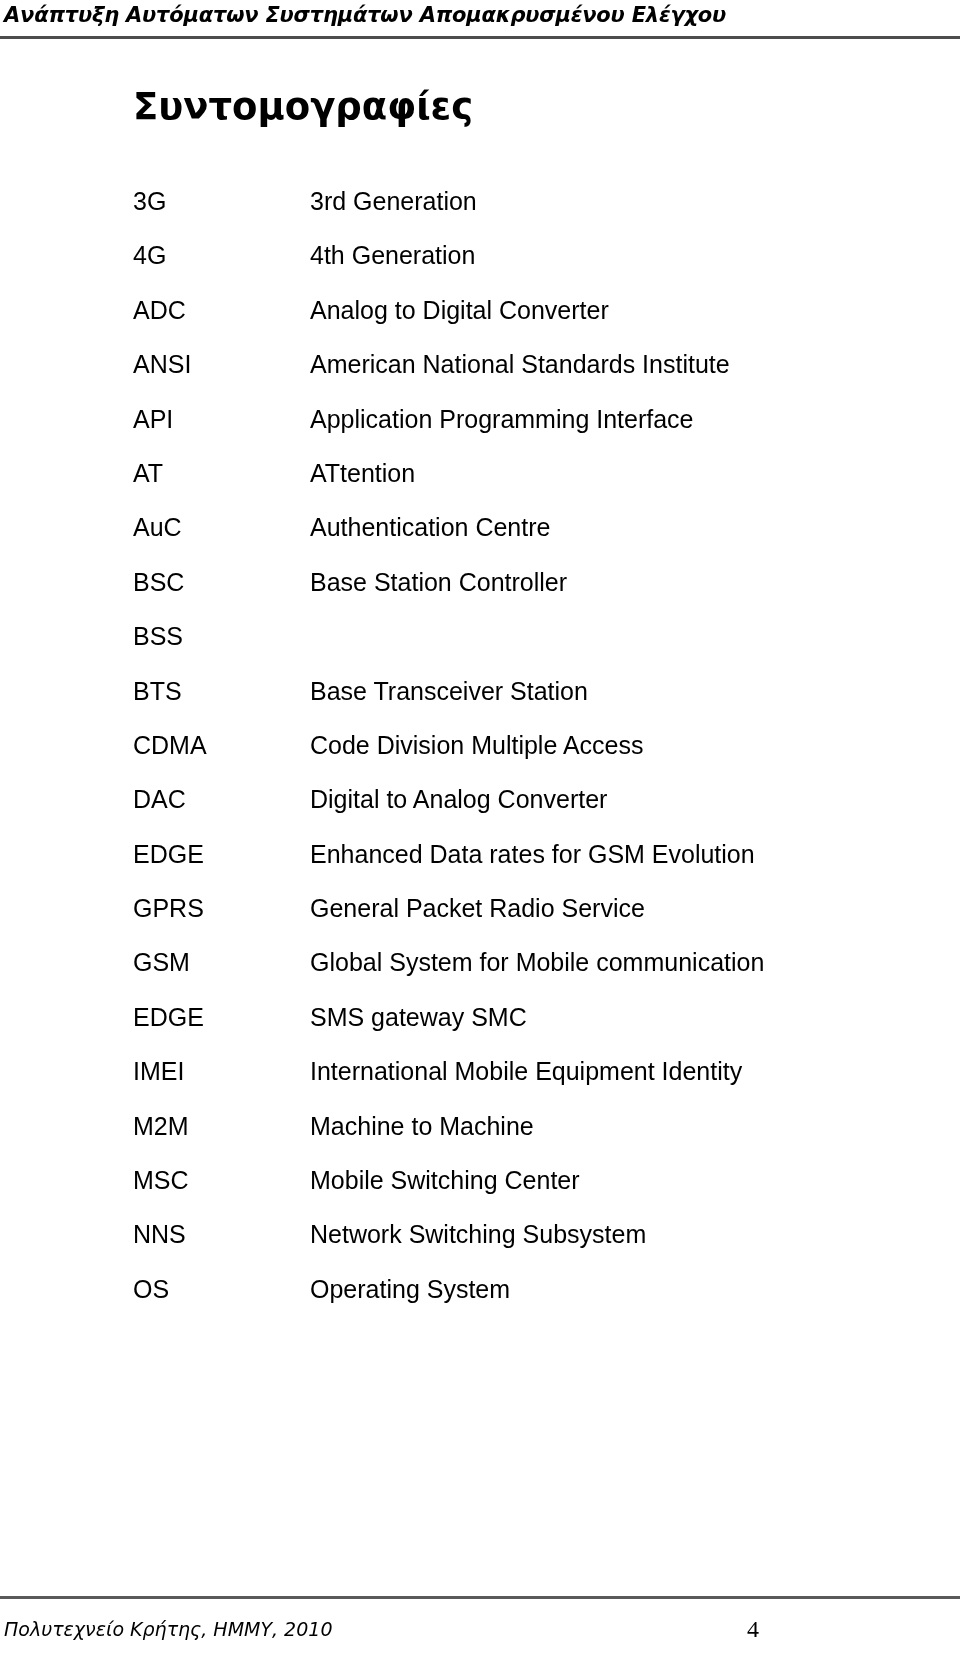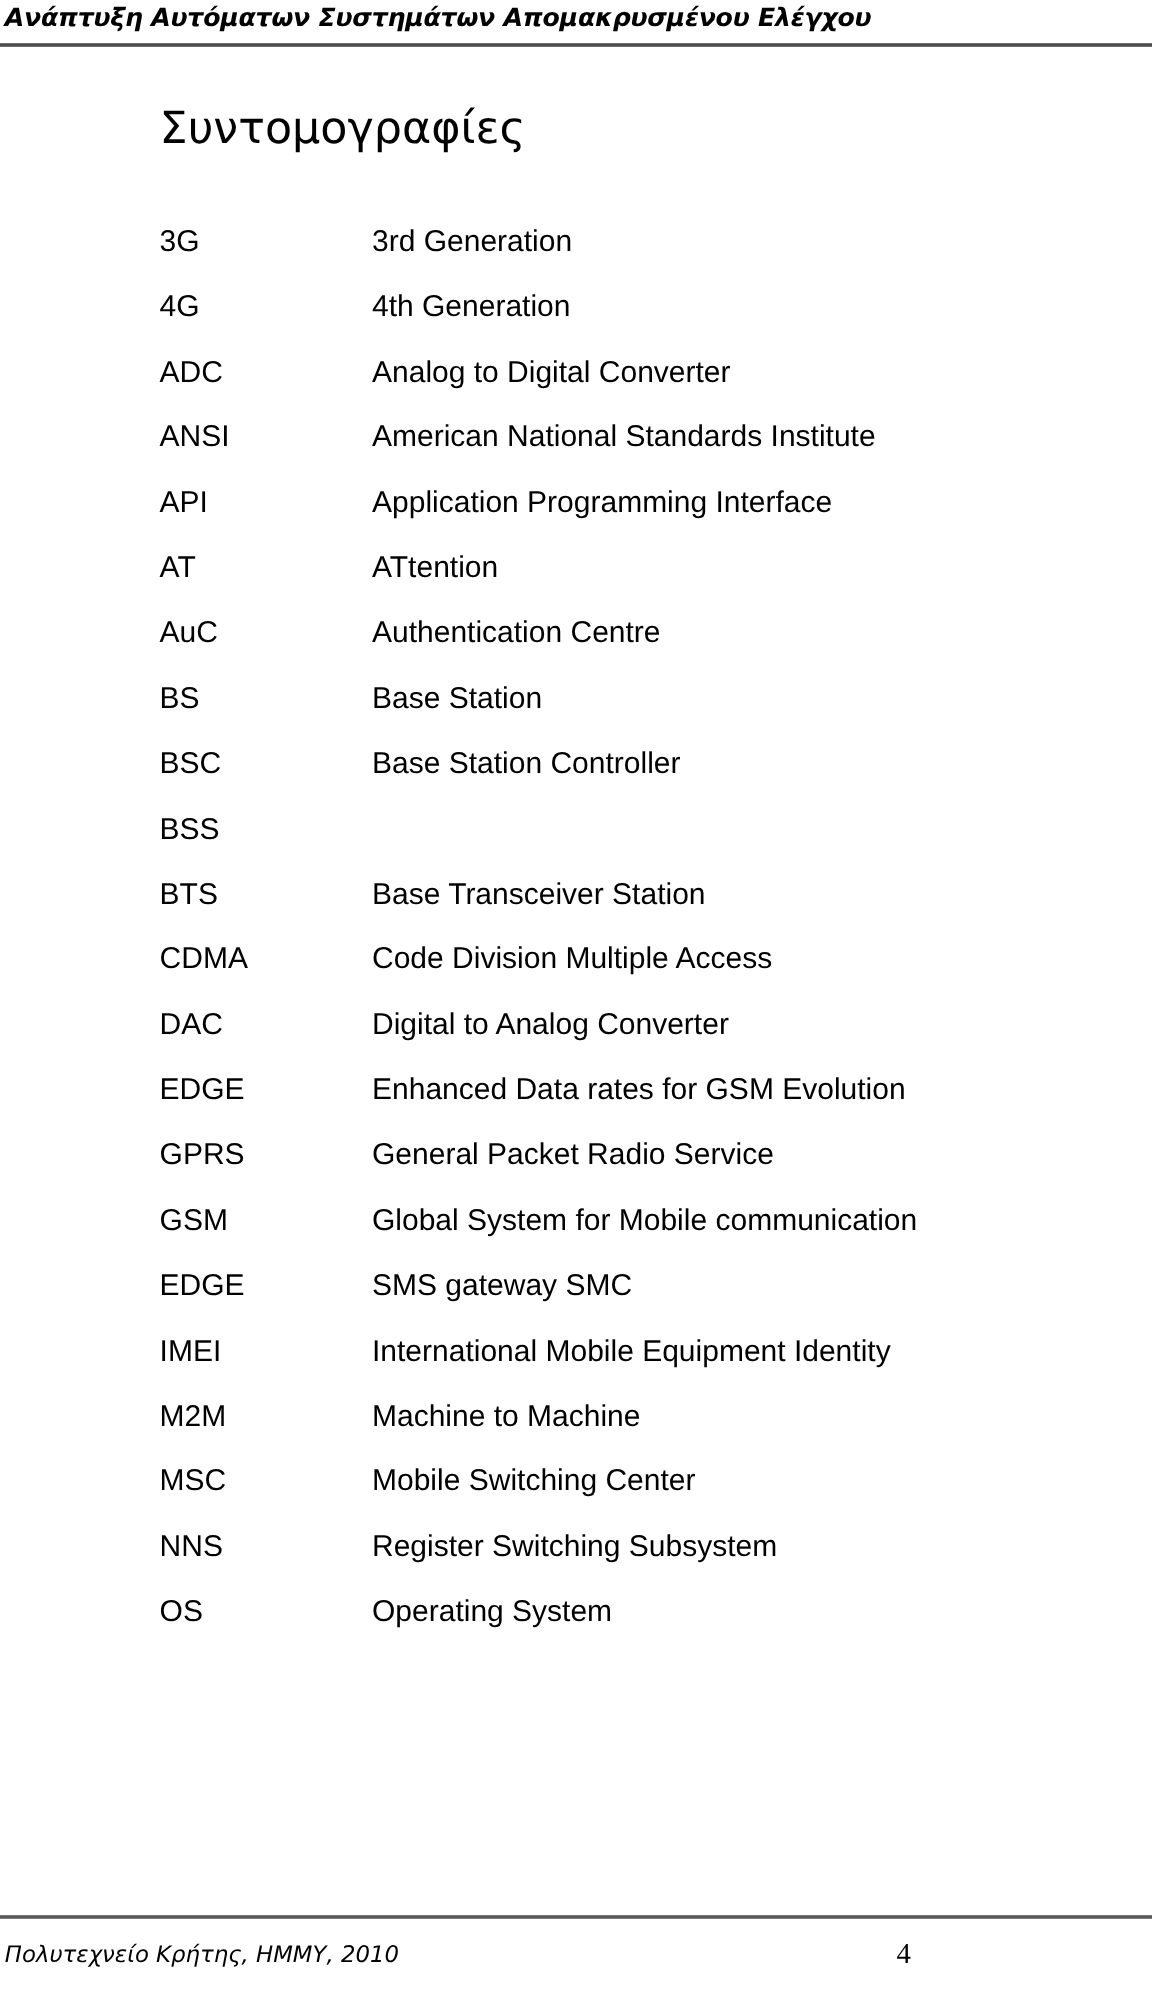--- a/index.html
+++ b/index.html
@@ -44,21 +44,21 @@
     height: 3px;
     background: #4d4d4d;
   }
 
   
   #doc-title {
     position: absolute;
     left: 133px;
     top: 85px;
     font-family: "DejaVu Sans", sans-serif;
-    font-weight: normal;
+    font-weight: bold;
     font-size: 37px;
     letter-spacing: 0px;
     white-space: nowrap;
   }
 
   
   #abbrev-list {
     position: absolute;
     left: 0;
     top: 186px;
@@ -153,24 +153,20 @@
     </div>
     <div class="abbrev-row">
       <span class="abbrev-term">AT</span>
       <span class="abbrev-def">ATtention</span>
     </div>
     <div class="abbrev-row">
       <span class="abbrev-term">AuC</span>
       <span class="abbrev-def">Authentication Centre</span>
     </div>
     <div class="abbrev-row">
-      <span class="abbrev-term">BS</span>
-      <span class="abbrev-def">Base Station</span>
-    </div>
-    <div class="abbrev-row">
       <span class="abbrev-term">BSC</span>
       <span class="abbrev-def">Base Station Controller</span>
     </div>
     <div class="abbrev-row">
       <span class="abbrev-term">BSS</span>
     </div>
     <div class="abbrev-row">
       <span class="abbrev-term">BTS</span>
       <span class="abbrev-def">Base Transceiver Station</span>
     </div>
@@ -205,21 +201,21 @@
     <div class="abbrev-row">
       <span class="abbrev-term">M2M</span>
       <span class="abbrev-def">Machine to Machine</span>
     </div>
     <div class="abbrev-row">
       <span class="abbrev-term">MSC</span>
       <span class="abbrev-def">Mobile Switching Center</span>
     </div>
     <div class="abbrev-row">
       <span class="abbrev-term">NNS</span>
-      <span class="abbrev-def">Register Switching Subsystem</span>
+      <span class="abbrev-def">Network Switching Subsystem</span>
     </div>
     <div class="abbrev-row">
       <span class="abbrev-term">OS</span>
       <span class="abbrev-def">Operating System</span>
     </div>
   </div>
 
 <div id="page-footer">
   <div id="footer-rule"></div>
   <div id="footer-text">Πολυτεχνείο Κρήτης, ΗΜΜΥ, 2010</div>

